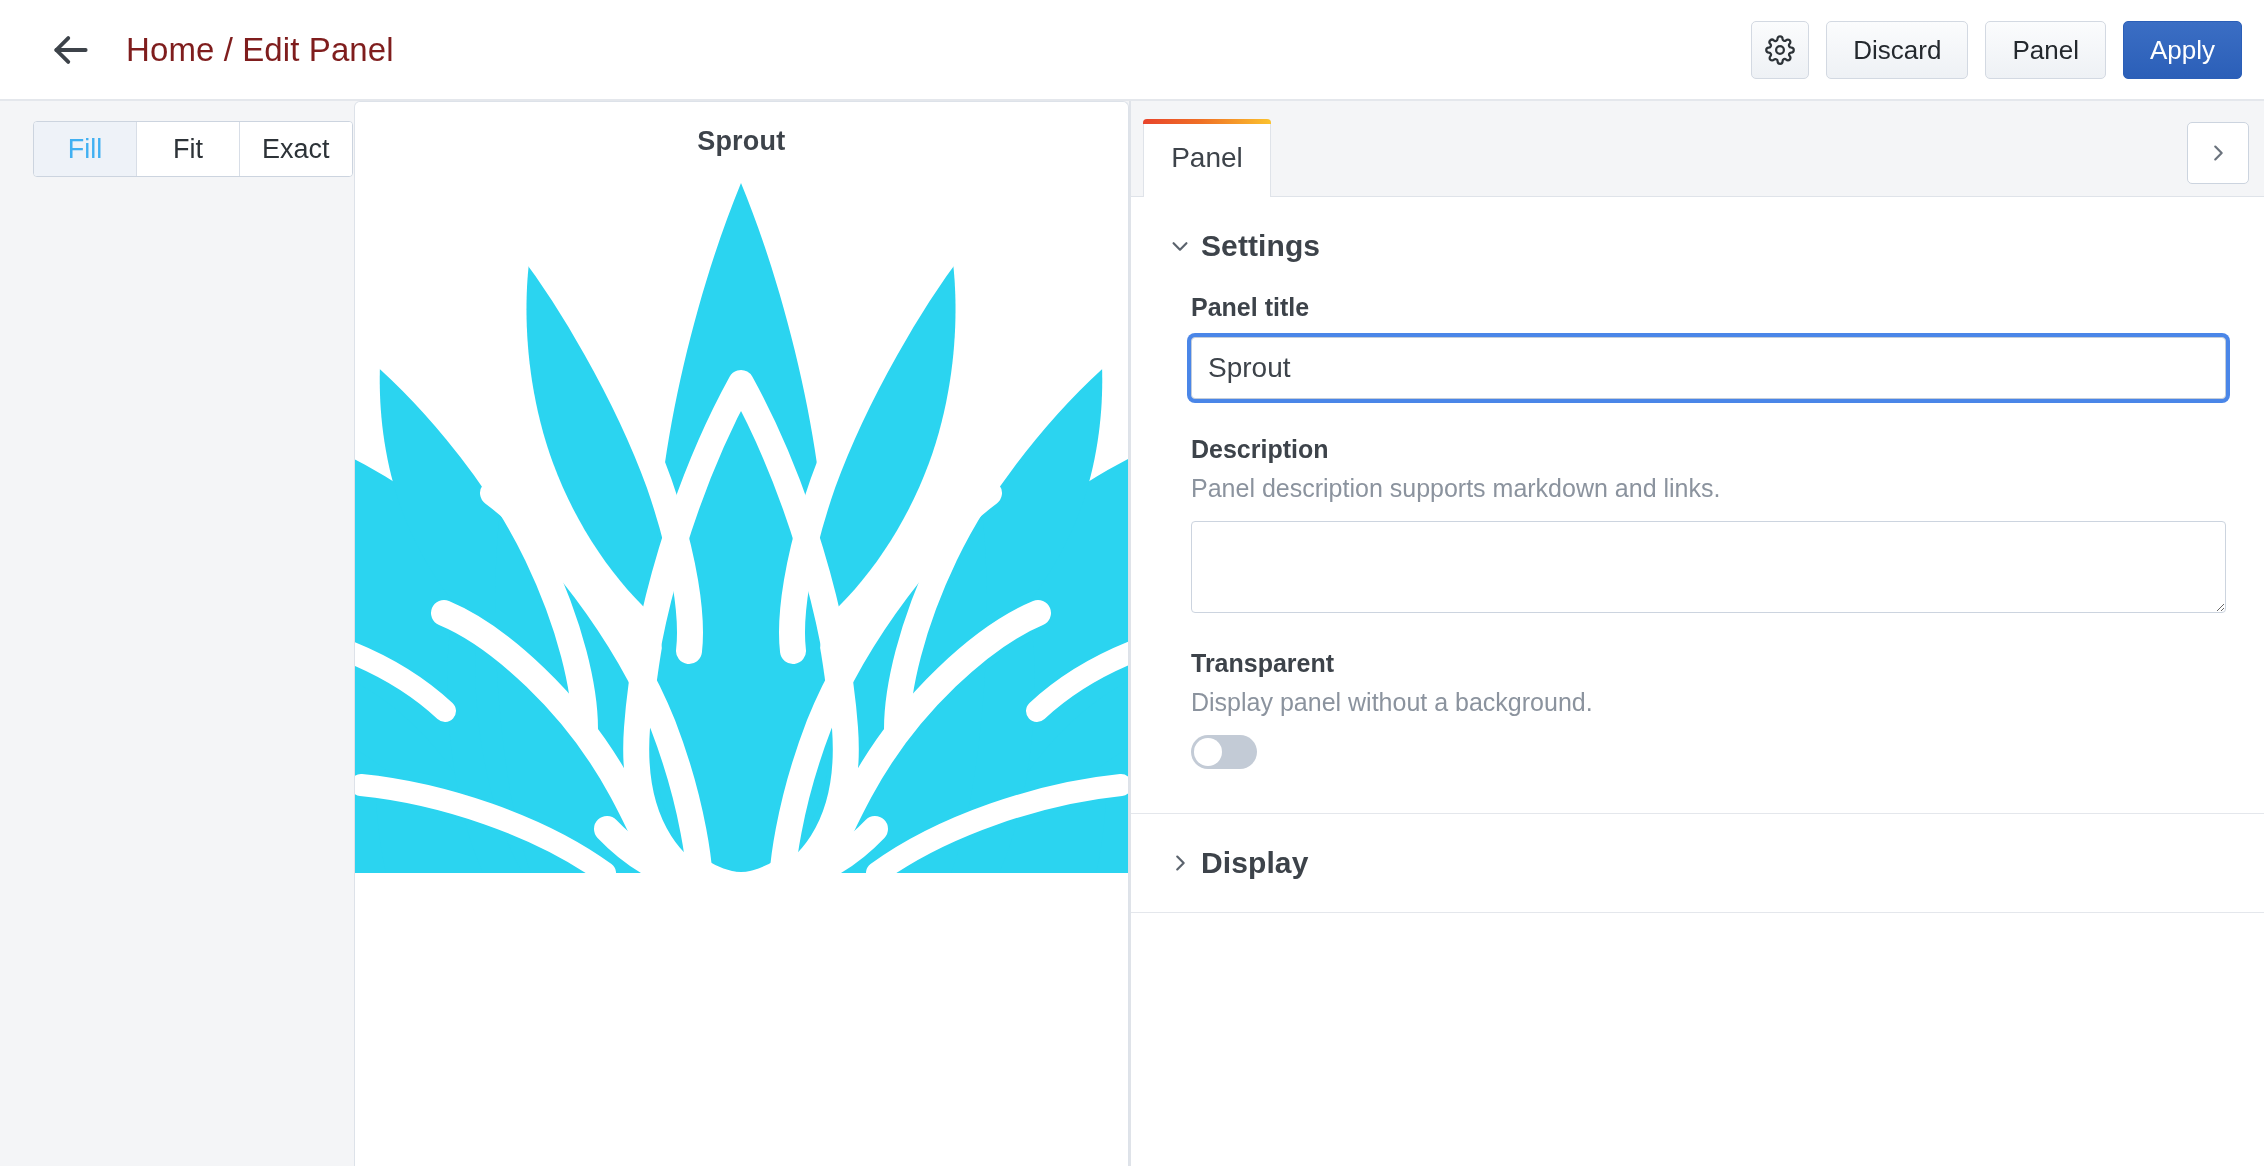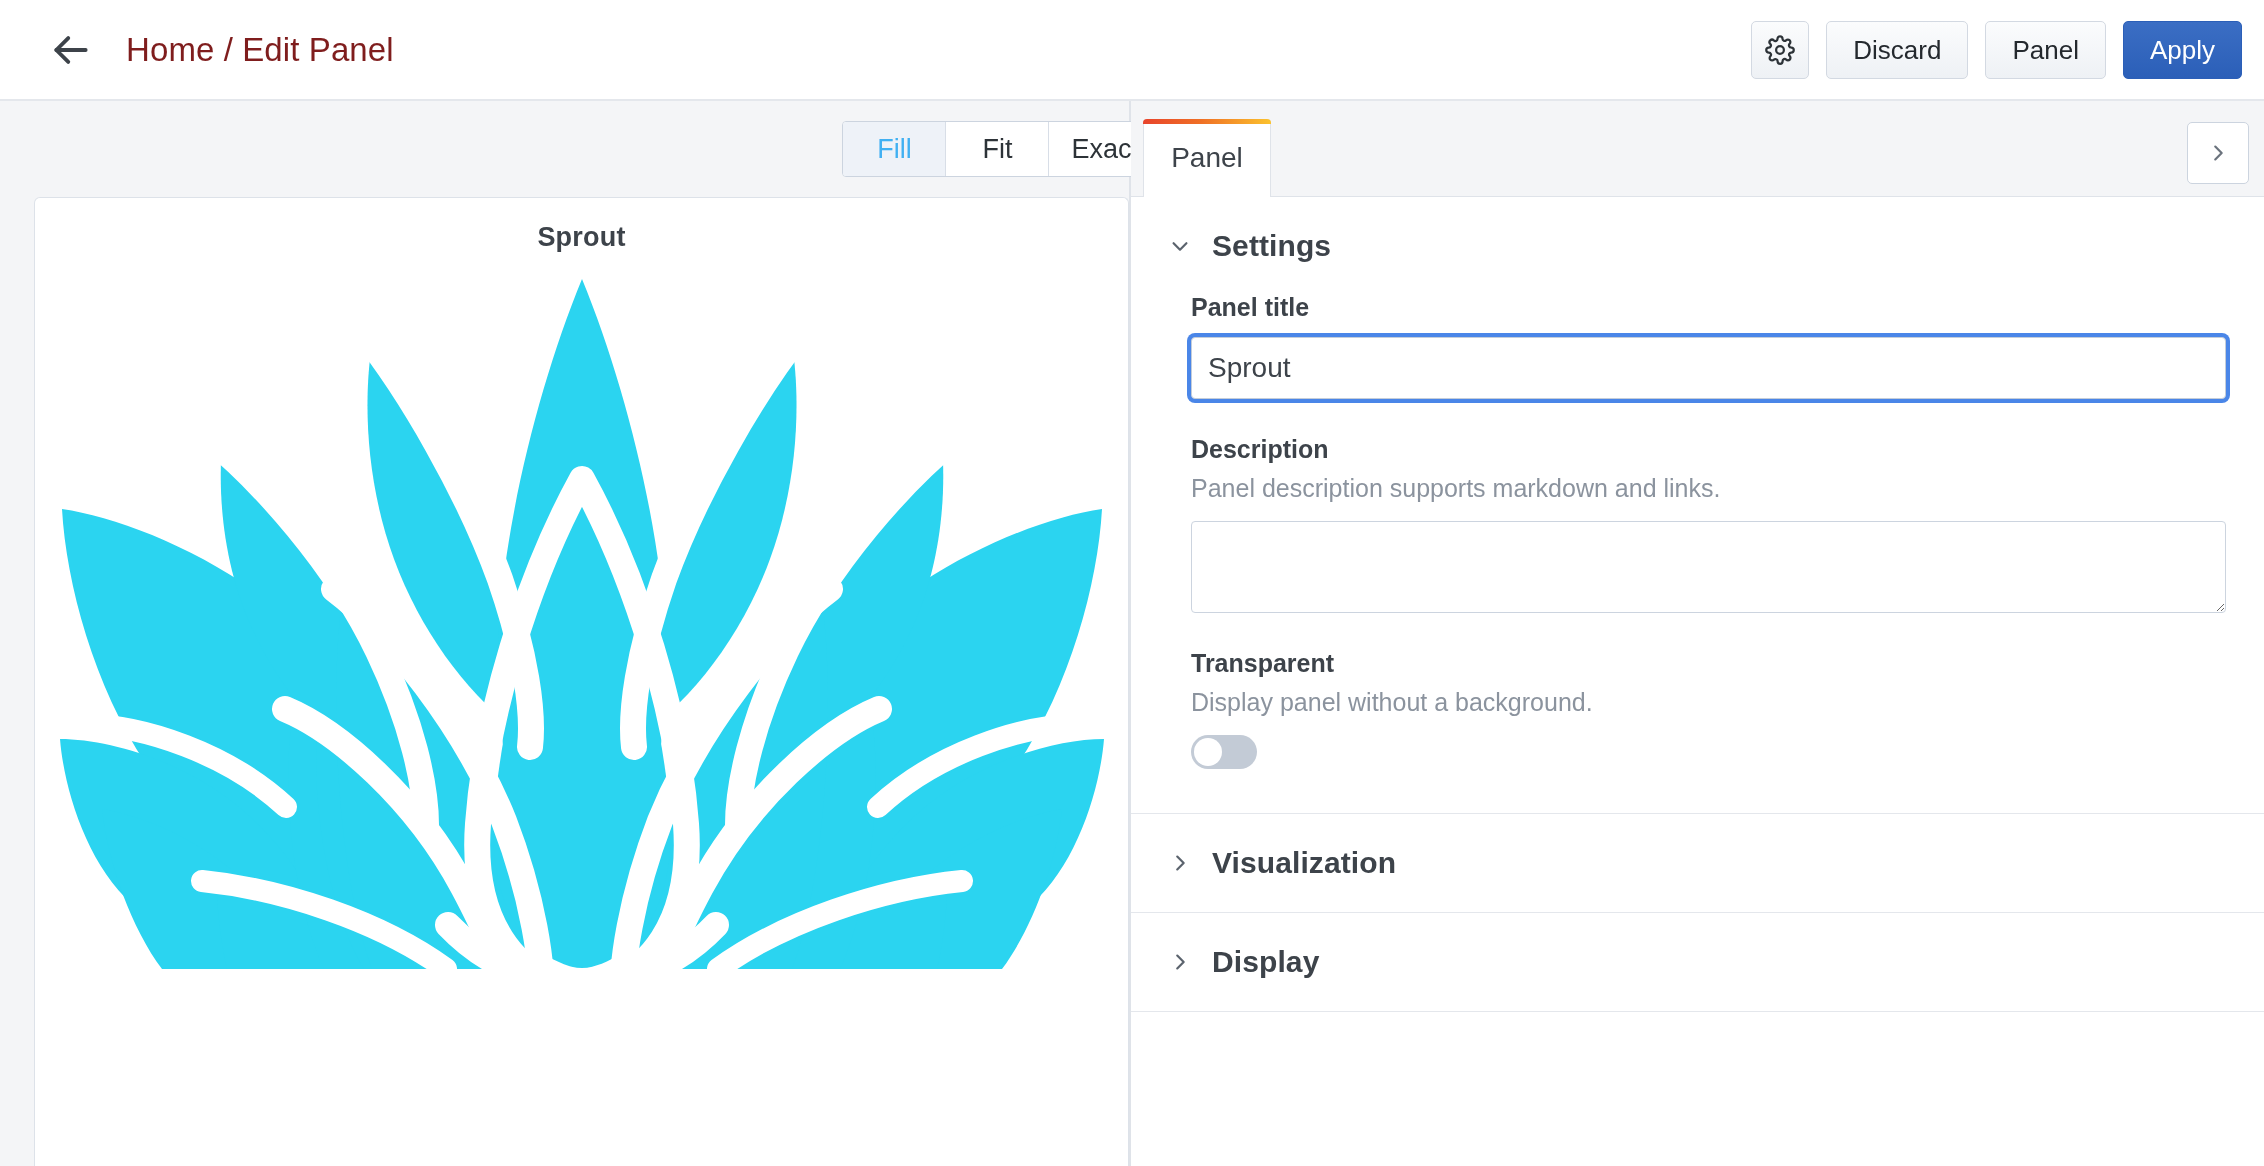--- a/index.html
+++ b/index.html
@@ -101,21 +101,20 @@
     display: flex;
     min-height: 0;
     background: #f4f5f7;
   }
 
   
   .preview-pane {
     width: 1131px;
     min-width: 1131px;
     display: flex;
-    flex-direction: column;
     background: #f4f5f7;
     border-right: 2px solid #dfe3e9;
     position: relative;
   }
 
   .preview-toolbar {
     height: 96px;
     min-height: 96px;
     display: flex;
     align-items: center;
@@ -262,21 +261,21 @@
     background: #ffffff;
   }
 
   .section {
     border-bottom: 1px solid #e4e7ec;
   }
 
   .section-header {
     display: flex;
     align-items: center;
-    gap: 21px;
+    gap: 10px;
     padding: 34px 0 34px 38px;
     cursor: pointer;
   }
 
   .section-title {
     font-size: 30px;
     font-weight: bold;
     color: #3d434a;
     letter-spacing: 0.1px;
     line-height: 1;
@@ -549,30 +548,20 @@
               <span class="field-label">Transparent</span>
               <span class="field-desc">Display panel without a background.</span>
               <span class="toggle">
                 <span class="knob"></span>
               </span>
             </div>
 
           </div>
         </div>
 
-        <div class="section">
-          <div class="section-header">
-            <span>
-              <svg class="chev" viewBox="0 0 24 24" fill="none" stroke="#5b636d" stroke-width="2.4" stroke-linecap="round" stroke-linejoin="round">
-                <polyline points="9,5 16,12 9,19"></polyline>
-              </svg>
-            </span>
-            <span class="section-title">Visualization</span>
-          </div>
-        </div>
 
         <div class="section">
           <div class="section-header">
             <span>
               <svg class="chev" viewBox="0 0 24 24" fill="none" stroke="#5b636d" stroke-width="2.4" stroke-linecap="round" stroke-linejoin="round">
                 <polyline points="9,5 16,12 9,19"></polyline>
               </svg>
             </span>
             <span class="section-title">Display</span>
           </div>

